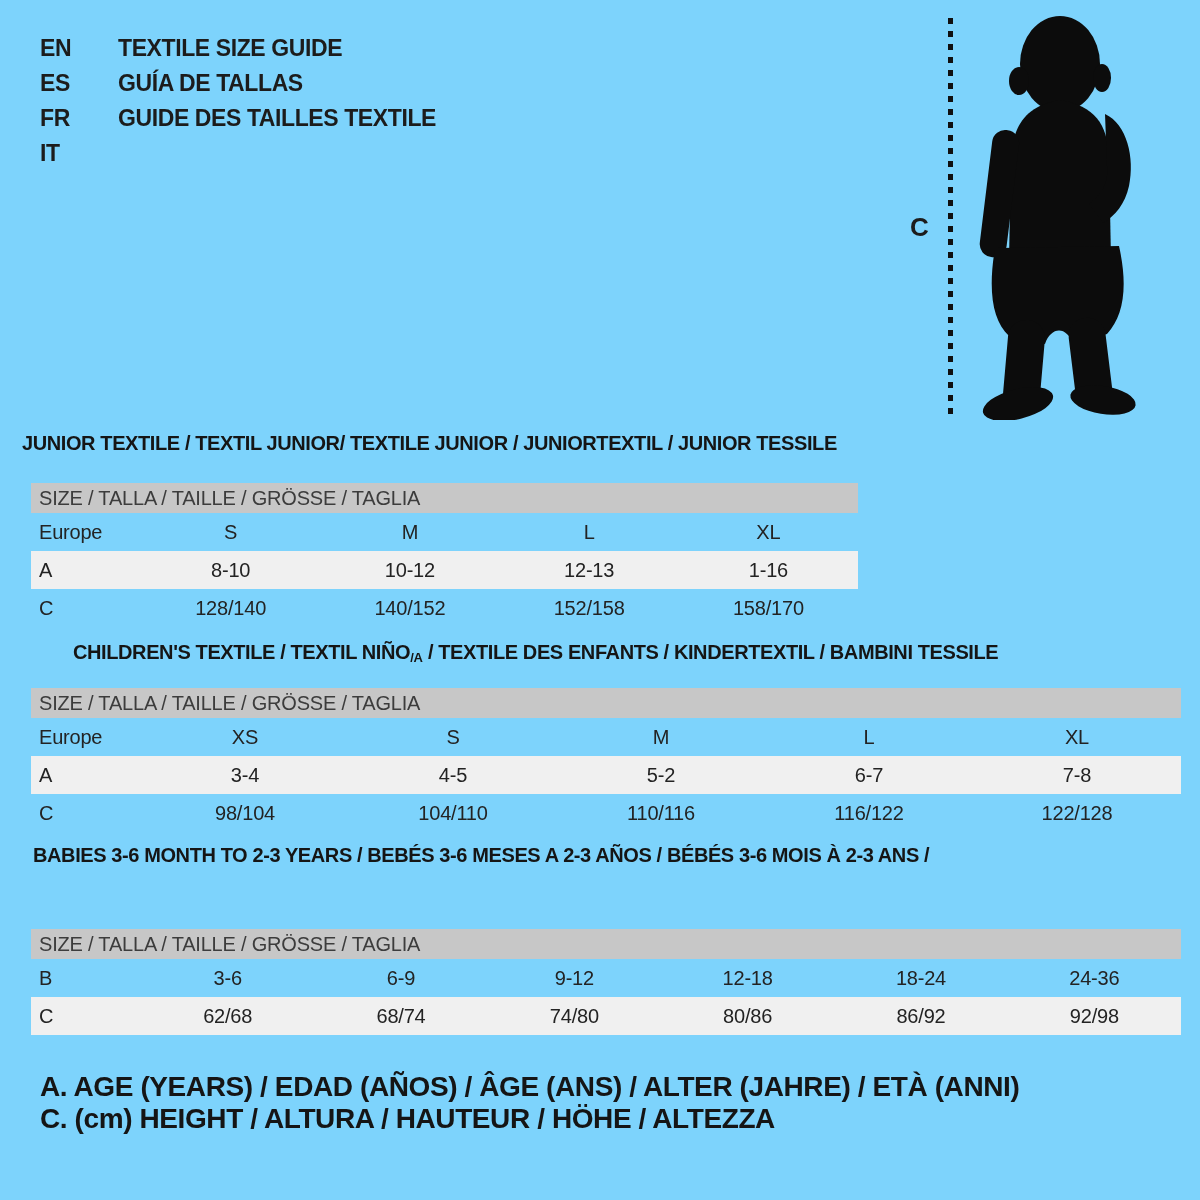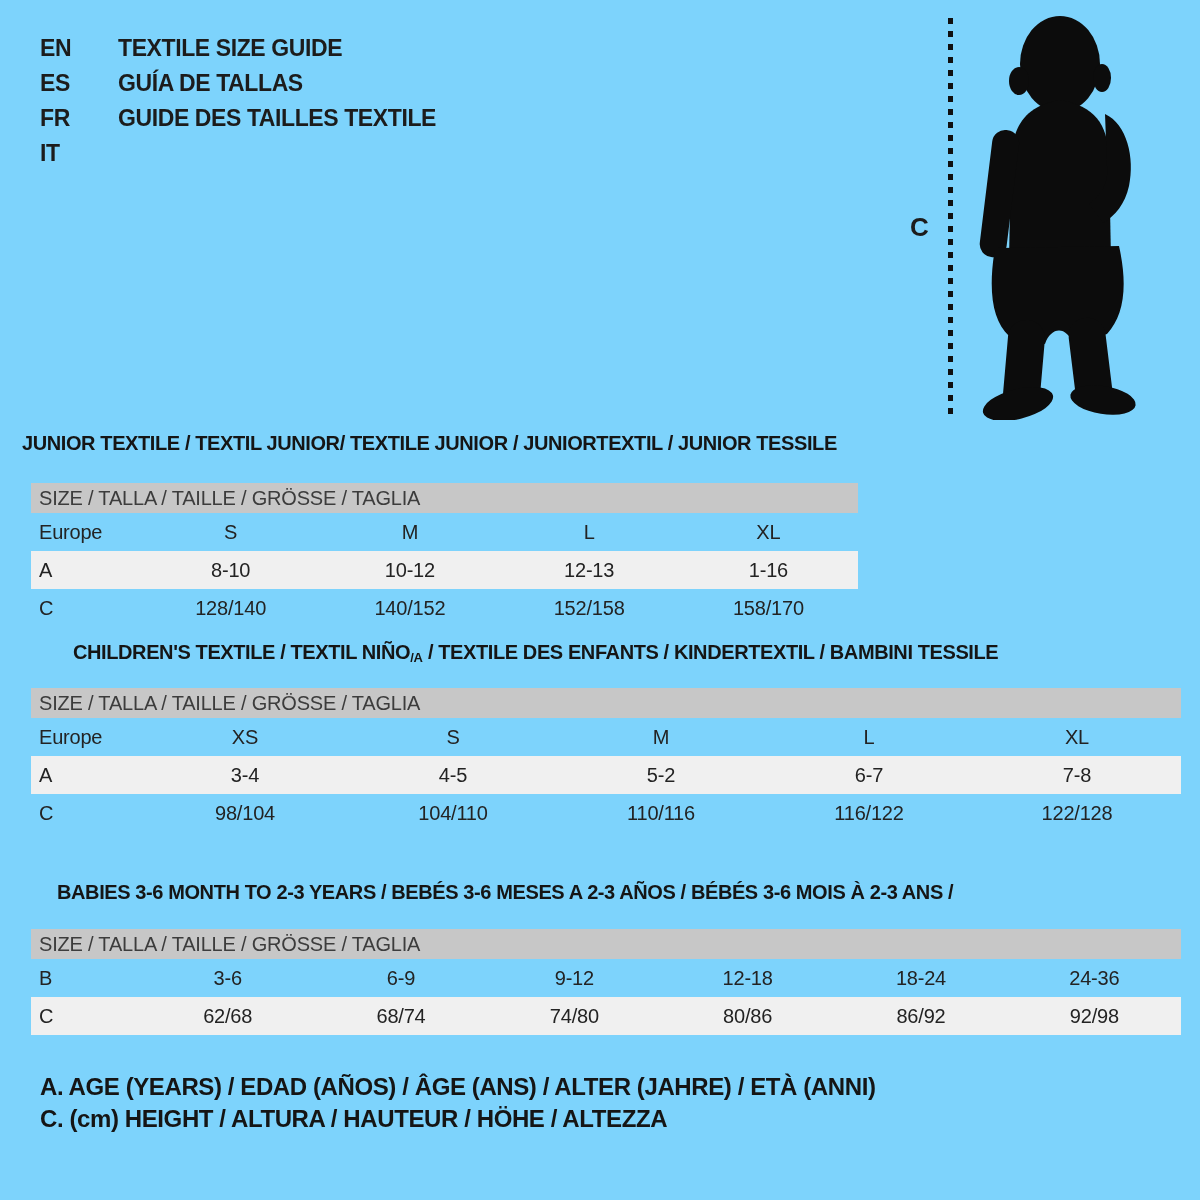--- a/index.html
+++ b/index.html
@@ -31,21 +31,21 @@
   table.size-table td{padding:0;margin:0;text-align:center;vertical-align:middle;color:#232323;letter-spacing:-0.2px;}
   table.size-table td:first-child{text-align:left;padding-left:8px;}
   tr.bar td{
     background:var(--header-gray,#c7c7c7);height:30px;color:#3c3c3c;
     font-size:20px;letter-spacing:-0.2px;
   }
   tr.data td{height:38px;}
   tr.shade td{background:var(--row-gray,#f0f0f0);}
   
   .legend{position:absolute;left:40px;top:1071px;}
-  .legend-line{height:32px;line-height:32px;font-weight:700;font-size:24px;letter-spacing:-0.4px;white-space:nowrap;color:#151515;}
+  .legend-line{height:32px;line-height:32px;font-weight:700;font-size:28px;letter-spacing:-0.4px;white-space:nowrap;color:#151515;}
 </style>
 </head>
 <body style="--header-gray: #c7c7c7; --row-gray: #f0f0f0; --silhouette: #0c0c0c; --text: #1c1c1c;">
 
 <div class="page">
 
   <div class="lang-block">
     <div class="lang-row">
       <span class="lang-code">EN</span>
       <span class="lang-label">TEXTILE SIZE GUIDE</span>
@@ -160,21 +160,21 @@
           <td>98/104</td>
           <td>104/110</td>
           <td>110/116</td>
           <td>116/122</td>
           <td>122/128</td>
         </tr>
       </tbody>
     </table>
   </div>
 
-  <div class="section-title two-line" style="left:33px;top:877px;margin-left:24px;">
+  <div class="section-title two-line" style="left:33px;top:840px;">
     <div>BABIES 3-6 MONTH TO 2-3 YEARS / BEBÉS 3-6 MESES A 2-3 AÑOS / BÉBÉS 3-6 MOIS À 2-3 ANS /</div>
   </div>
   <div class="tbl" style="left:31px;top:929px;width:1150px;">
     <table class="size-table">
       <colgroup>
           <col class="c0">
           <col>
           <col>
           <col>
           <col>

